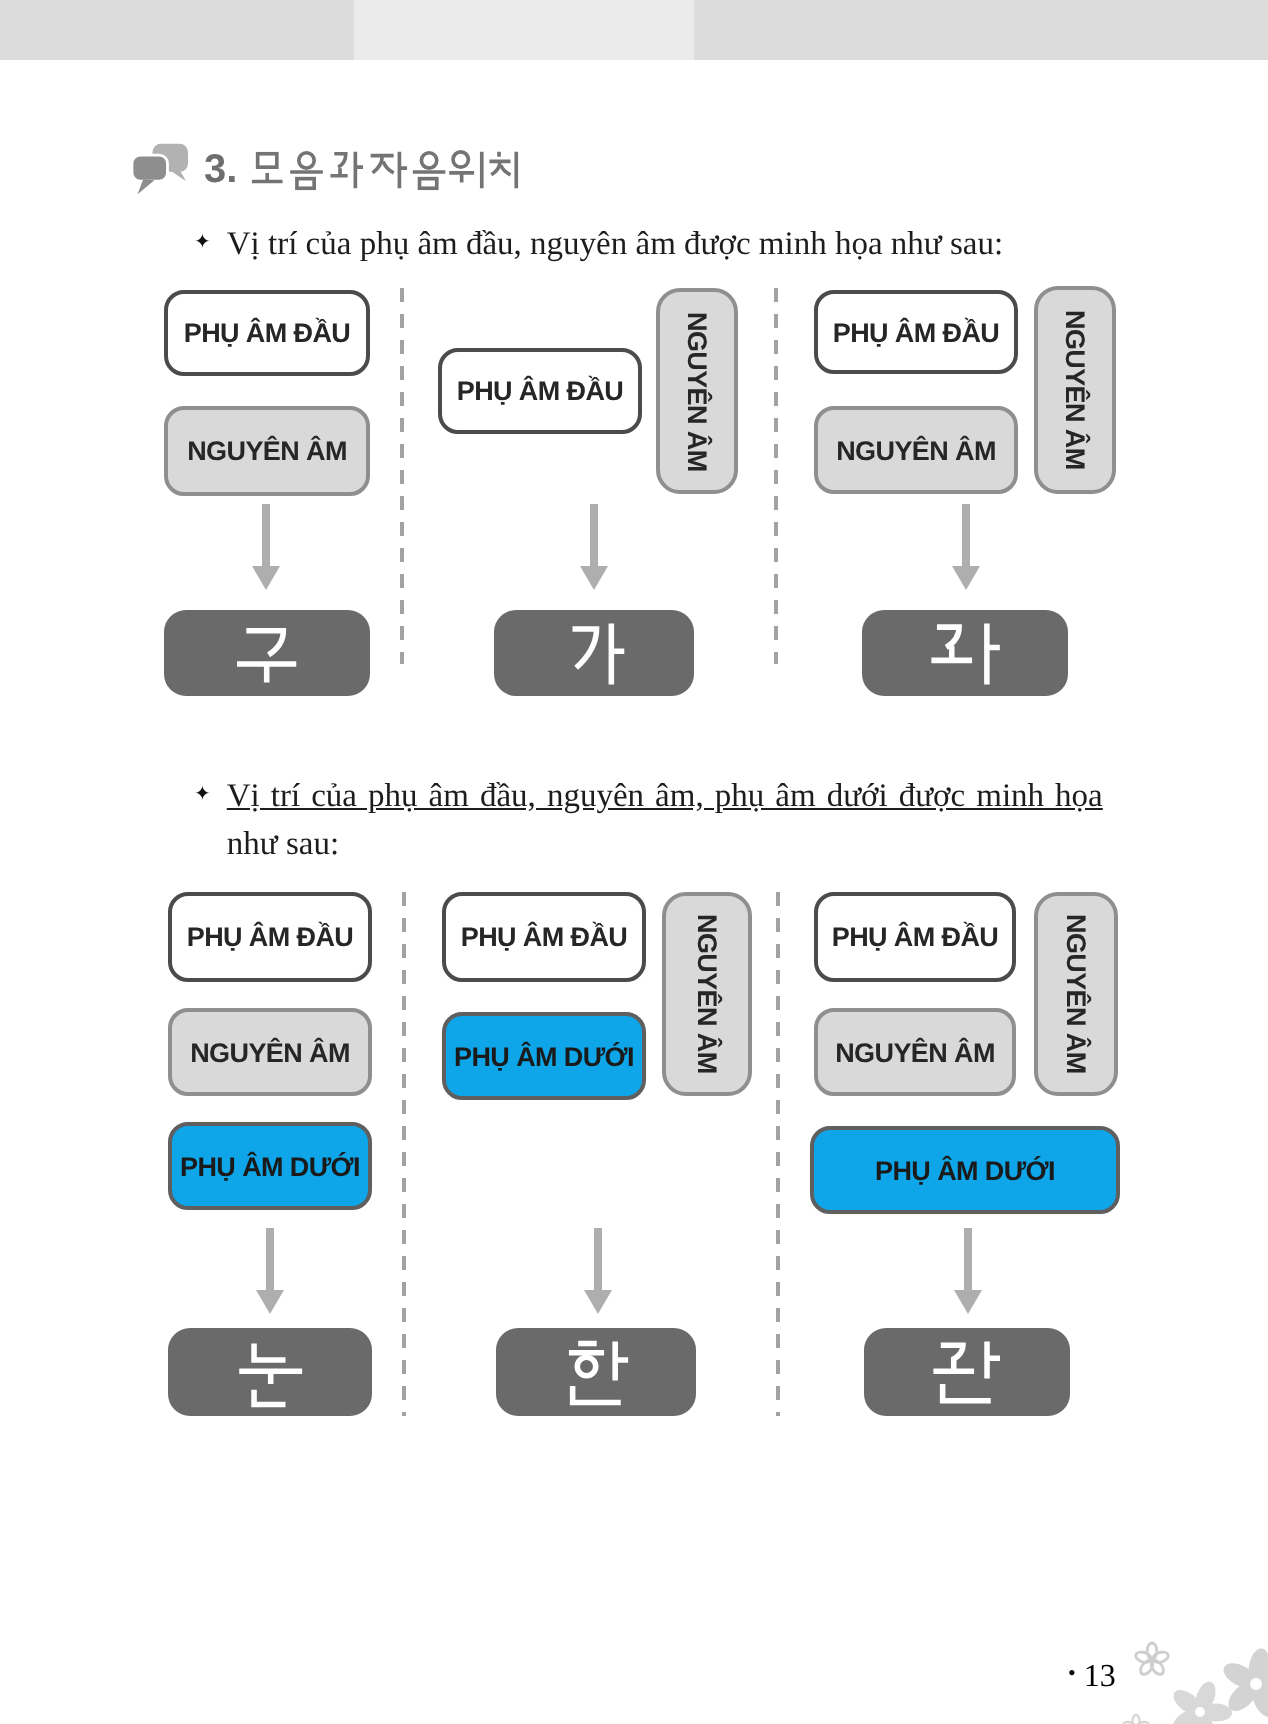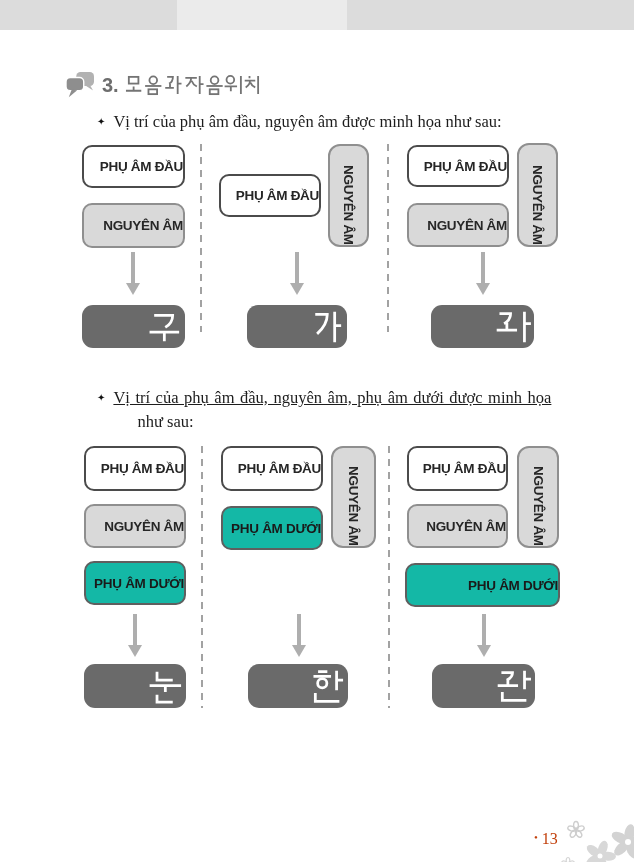--- a/index.html
+++ b/index.html
@@ -6,41 +6,41 @@
   .page{position:relative;width:634px;height:862px;background:#ffffff;overflow:hidden;
         font-family:"Liberation Sans",sans-serif;}
   .seg{position:absolute;top:0;height:30px;}
   .heading{position:absolute;left:64px;top:70px;height:30px;display:flex;align-items:center;gap:6px;}
   .heading .num{font-size:20px;font-weight:bold;color:#6e6e6e;}
   .heading .viet{font-size:18px;font-weight:bold;color:#747474;letter-spacing:-0.4px;white-space:nowrap;}
   .bullet{position:absolute;display:flex;align-items:flex-start;
           font-family:"Liberation Serif",serif;color:#1d1d1d;font-size:16.5px;line-height:24px;}
   .bullet .marker{font-size:10px;line-height:24px;margin-right:8px;color:#111;}
   .btext .l1{width:438px;text-align:justify;text-align-last:justify;text-decoration:underline;}
-  .box{position:absolute;border-radius:10px;display:flex;align-items:center;justify-content:flex-end;
+  .box{position:absolute;border-radius:10px;display:flex;align-items:center;justify-content:center;
        font-weight:bold;font-size:13.5px;letter-spacing:-0.3px;color:#262626;box-sizing:border-box;
        white-space:nowrap;}
   .outline{background:#ffffff;border:2px solid #4b4b4b;}
   .light{background:#d9d9d9;border:2px solid #8f8f8f;}
-  .mid{background:#14b8a6;border:2px solid #5f5f5f;color:#1a1a1a;}
+  .mid{background:#0ea5e9;border:2px solid #5f5f5f;color:#1a1a1a;}
   .dark{background:#6a6a6a;border-radius:11px;}
   .vert{writing-mode:vertical-rl;border-radius:12px;}
   .arrow{position:absolute;width:14px;height:44px;}
   .arrow .shaft{position:absolute;left:5px;top:0;width:4px;height:32px;background:#aeaeae;}
   .arrow .head{position:absolute;left:0;top:31px;width:0;height:0;
                border-left:7px solid transparent;border-right:7px solid transparent;
                border-top:12px solid #aeaeae;}
   .sep{position:absolute;width:2px;
        background-image:repeating-linear-gradient(to bottom,#a2a2a2 0 7px,transparent 7px 13px);}
   .hangul{height:37px;display:block;}
   .hangul path,.hangul circle{stroke:#ffffff;stroke-width:3;fill:none;stroke-linecap:butt;}
   .ksvg path{stroke:#747474;stroke-width:1.9;fill:none;}
   .ksvg rect,.ksvg circle{stroke:#747474;stroke-width:1.9;fill:none;}
   .footer{position:absolute;left:534px;top:830px;font-family:"Liberation Serif",serif;
-          font-size:16px;color:#c2410c;}
+          font-size:16px;color:#000000;}
   .footer .dot{font-size:11px;vertical-align:3px;margin-right:4px;}
   .flowers{position:absolute;right:-6px;bottom:-10px;}
   .sr{position:absolute;width:1px;height:1px;margin:-1px;overflow:hidden;clip:rect(0 0 0 0);white-space:nowrap;}
 </style>
 </head>
 <body>
 
 <div class="page">
 
   <div class="seg" style="left:0;width:177px;background:#dcdcdc;"></div>
@@ -136,21 +136,21 @@
         <path d="M4 24 H26 M15 16 V24"></path>
         <path d="M34 4 V37 M34 17 H41"></path>
       </svg>
     <span class="sr">과</span>
   </div>
 
   <div class="bullet" style="left:97px;top:386px;">
     <span class="marker">✦</span>
     <span class="btext">
       <span class="l1" style="display:block;">Vị trí của phụ âm đầu, nguyên âm, phụ âm dưới được minh họa</span>
-      <span class="l2" style="display:block;margin-left:24px;">như sau:</span>
+      <span class="l2" style="display:block;">như sau:</span>
     </span>
   </div>
 
   <div class="sep" style="left:201px;top:446px;height:262px;"></div>
   <div class="sep" style="left:388px;top:446px;height:262px;"></div>
 
   <div class="box outline" style="left:84px;top:446px;width:102px;height:45px;">
     <span>PHỤ ÂM ĐẦU</span>
   </div>
   <div class="box light" style="left:84px;top:504px;width:102px;height:44px;">

